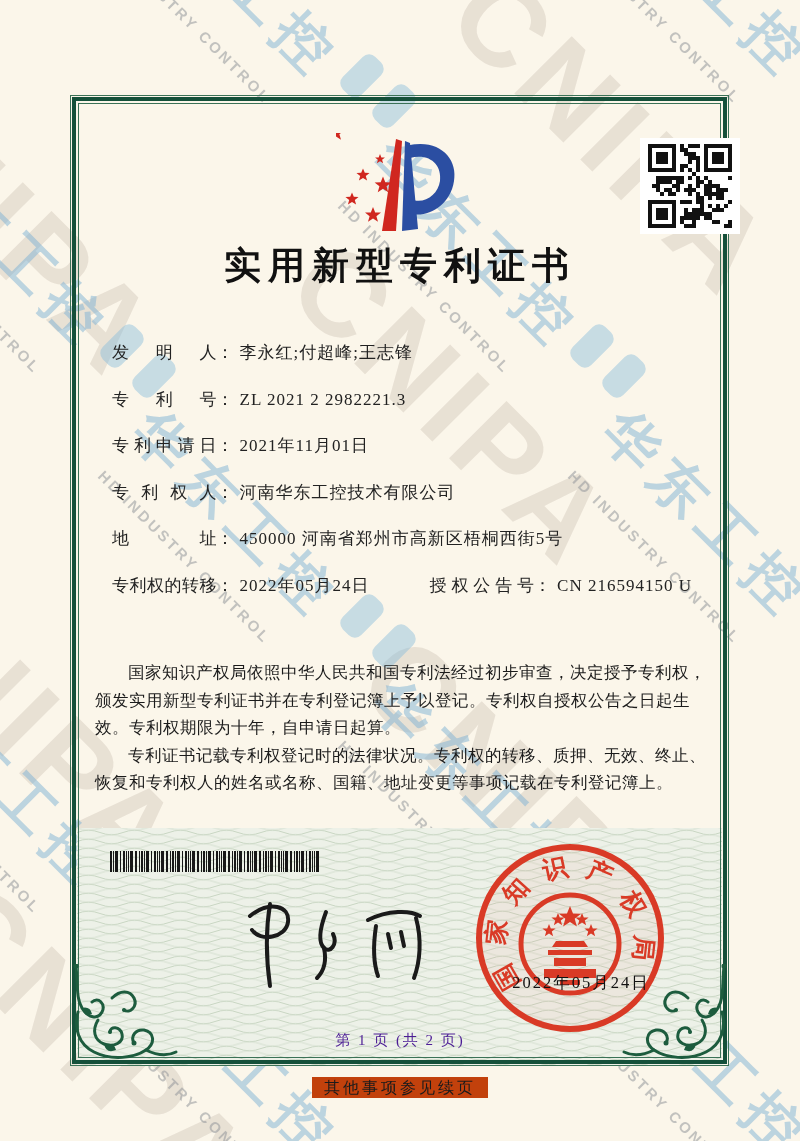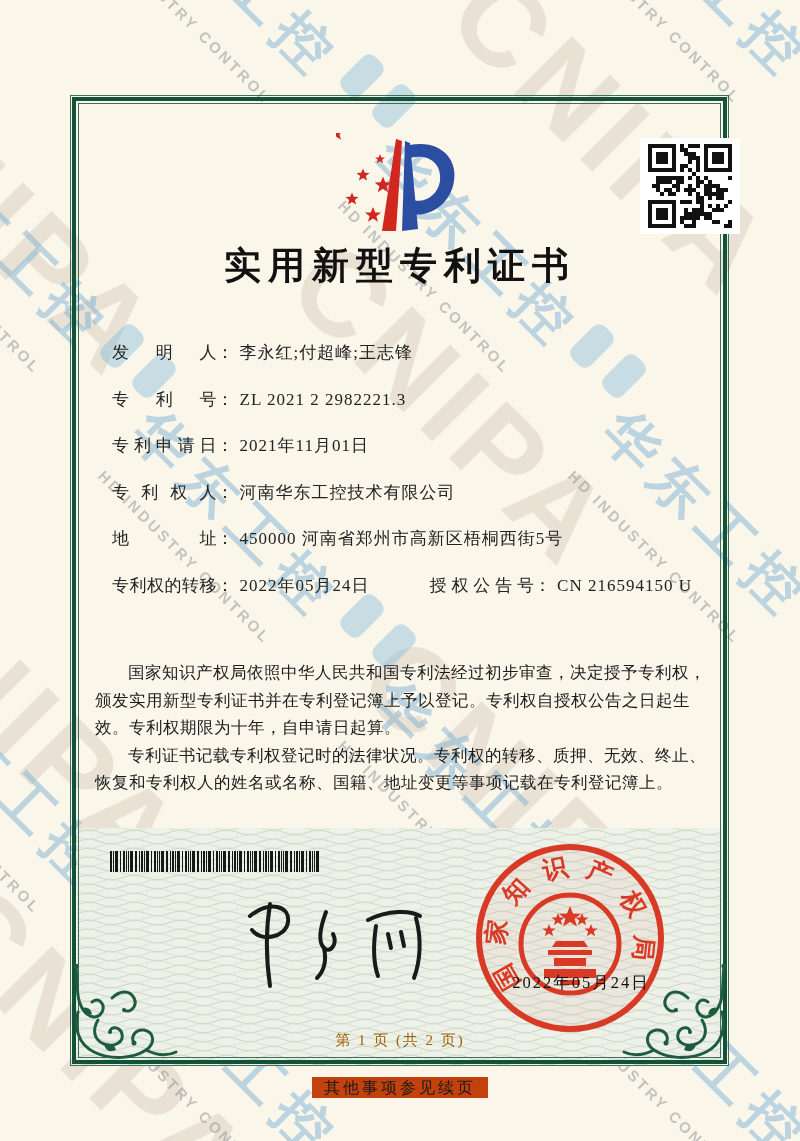--- a/index.html
+++ b/index.html
@@ -69,21 +69,21 @@
     font-family:"Liberation Sans","DejaVu Sans",sans-serif;
     font-weight:600; font-size:17px; color:#222; line-height:33px; letter-spacing:2px; }
   .sig { position:absolute; left:230px; top:882px; }
   .seal { position:absolute; left:472px; top:840px; width:196px; height:196px; z-index:5; }
   .seal svg { position:absolute; left:0; top:0; }
   .seal-char { position:absolute; width:28px; height:28px; text-align:center;
     font-size:25px; font-weight:bold; color:#d93a26; line-height:28px; }
   .seal-date { position:absolute; left:486px; top:972px; width:190px; text-align:center;
     font-size:16.5px; color:#111; letter-spacing:2px; z-index:6; }
   .page-info { position:absolute; left:0; top:1031px; width:100%; text-align:center;
-    font-size:15px; letter-spacing:2px; color:#a16207; z-index:5; }
+    font-size:15px; letter-spacing:2px; color:#4c1d95; z-index:5; }
   .cont-note { position:absolute; left:0; top:1078px; width:100%; text-align:center;
     font-size:16px; z-index:4; }
   .cont-note span { background:#c2410c; padding:2px 12px; letter-spacing:3px; color:#1b1b1b; }
 </style>
 </head>
 <body>
 
 <div class="page">
 
   <div class="wm-layer" id="cnipa-layer">

